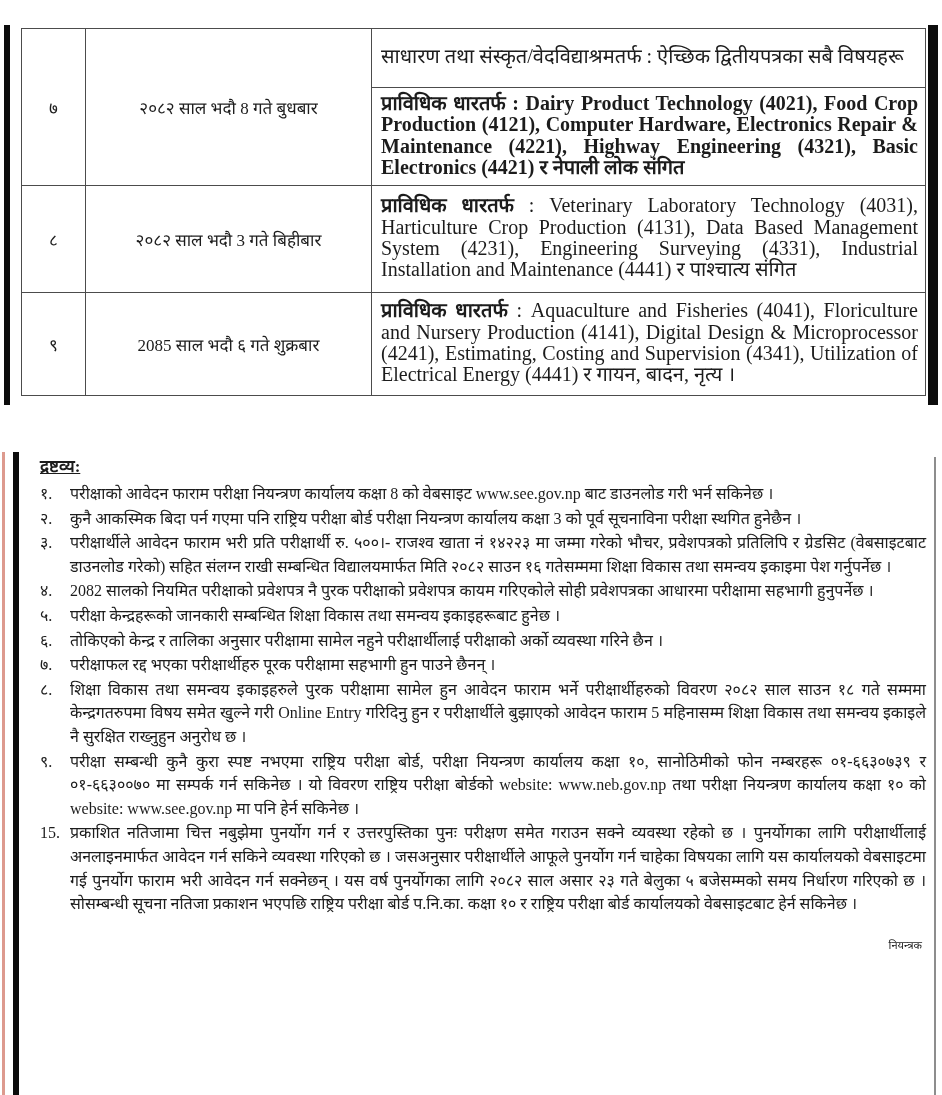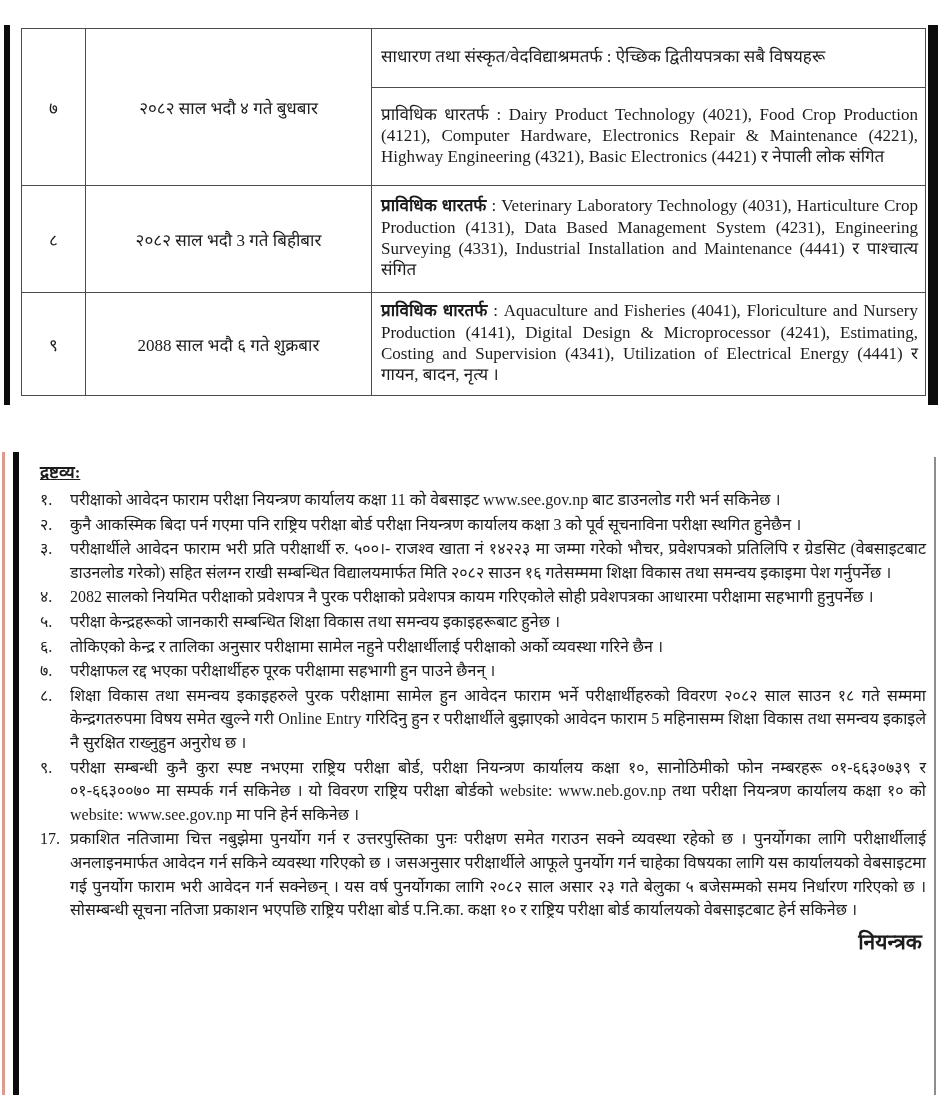--- a/index.html
+++ b/index.html
@@ -18,106 +18,106 @@
   .bar-left-top  { position:absolute; left:4px;  top:25px; width:6px;  height:380px; background:#0c0c0c; }
   .bar-right-top { position:absolute; left:928px; top:25px; width:10px; height:380px; background:#0c0c0c; }
 
   .table-wrap { position:absolute; left:21px; top:28px; width:905px; }
   table.schedule { width:100%; border-collapse:collapse; table-layout:fixed; }
   table.schedule td { border:1.6px solid #4c4c4c; vertical-align:middle; }
   td.sn   { width:64px;  text-align:center; font-size:17px; }
   td.date { width:286px; text-align:center; font-size:17px; }
   td.subj {
     padding:4px 7px 6px 9px;
-    font-size:17px;
+    font-size:20px;
     line-height:21.3px;
     text-align:justify;
     vertical-align:top;
   }
   .lead-bold { font-weight:bold; }
   tr.r7a { height:59px; }
-  tr.r7b { height:98px; }
+  tr.r7b { height:98px;font-weight:bold; }
   tr.r8  { height:107px; }
   tr.r9  { height:103px; }
 
   
   .notes { position:absolute; left:0; top:452px; width:942px; height:643px; }
   .notes-pink-line  { position:absolute; left:2px;  top:0;   width:3px; height:643px; background:#dd9a8e; }
   .notes-black-bar  { position:absolute; left:13px; top:0;   width:6px; height:643px; background:#0c0c0c; }
   .notes-right-line { position:absolute; left:934px; top:5px; width:2px; height:638px; background:#8d8d8d; }
 
-  .notes-content { position:absolute; left:40px; top:9px; width:886px; }
+  .notes-content { position:absolute; left:40px; top:3px; width:886px; }
   .notes-heading {
     font-weight:bold;
     text-decoration:underline;
     font-size:17px;
     line-height:24px;
     margin-bottom:3px;
   }
   .note-item {
     display:flex;
     font-size:16px;
     line-height:23.6px;
     text-align:justify;
     margin-top:1px;
   }
   .note-marker { flex:none; width:30px; }
   .note-text   { flex:1; }
   .signature {
     text-align:right;
-    font-weight:bold;
-    font-size:21px;
-    margin-top:5px;
+    font-weight:normal;
+    font-size:11px;
+    margin-top:21px;
     padding-right:4px;
   }
 </style>
 </head>
 <body>
 
 <div class="sheet">
 
   <div class="bar-left-top"></div>
   <div class="bar-right-top"></div>
 
   <div class="table-wrap">
     <table class="schedule">
       <tbody>
         <tr class="r7a">
           <td class="sn" rowspan="2">७</td>
-          <td class="date" rowspan="2">२०८२ साल भदौ ४ गते बुधबार</td>
+          <td class="date" rowspan="2">२०८२ साल भदौ 8 गते बुधबार</td>
           <td class="subj">साधारण तथा संस्कृत/वेदविद्याश्रमतर्फ : ऐच्छिक द्वितीयपत्रका सबै विषयहरू</td>
         </tr>
         <tr class="r7b">
           <td class="subj"><span>प्राविधिक धारतर्फ</span><span> : Dairy Product Technology (4021), Food Crop Production (4121), Computer Hardware, Electronics Repair &amp; Maintenance (4221), Highway Engineering (4321), Basic Electronics (4421) र नेपाली लोक संगित</span></td>
         </tr>
         <tr class="r8">
           <td class="sn">८</td>
           <td class="date">२०८२ साल भदौ 3 गते बिहीबार</td>
           <td class="subj"><span class="lead-bold">प्राविधिक धारतर्फ</span><span> : Veterinary Laboratory Technology (4031), Harticulture Crop Production (4131), Data Based Management System (4231), Engineering Surveying (4331), Industrial Installation and Maintenance (4441) र पाश्चात्य संगित</span></td>
         </tr>
         <tr class="r9">
           <td class="sn">९</td>
-          <td class="date">2088 साल भदौ ६ गते शुक्रबार</td>
+          <td class="date">2085 साल भदौ ६ गते शुक्रबार</td>
           <td class="subj"><span class="lead-bold">प्राविधिक धारतर्फ</span><span> : Aquaculture and Fisheries (4041), Floriculture and Nursery Production (4141), Digital Design &amp; Microprocessor (4241), Estimating, Costing and Supervision (4341), Utilization of Electrical Energy (4441) र गायन, बादन, नृत्य ।</span></td>
         </tr>
       </tbody>
     </table>
   </div>
 
   <div class="notes">
     <div class="notes-pink-line"></div>
     <div class="notes-black-bar"></div>
     <div class="notes-right-line"></div>
 
     <div class="notes-content">
       <div class="notes-heading">द्रष्टव्य:</div>
 
       <div class="note-item">
         <span class="note-marker">१.</span>
-        <span class="note-text">परीक्षाको आवेदन फाराम परीक्षा नियन्त्रण कार्यालय कक्षा 11 को वेबसाइट www.see.gov.np बाट डाउनलोड गरी भर्न सकिनेछ ।</span>
+        <span class="note-text">परीक्षाको आवेदन फाराम परीक्षा नियन्त्रण कार्यालय कक्षा 8 को वेबसाइट www.see.gov.np बाट डाउनलोड गरी भर्न सकिनेछ ।</span>
       </div>
       <div class="note-item">
         <span class="note-marker">२.</span>
         <span class="note-text">कुनै आकस्मिक बिदा पर्न गएमा पनि राष्ट्रिय परीक्षा बोर्ड परीक्षा नियन्त्रण कार्यालय कक्षा 3 को पूर्व सूचनाविना परीक्षा स्थगित हुनेछैन ।</span>
       </div>
       <div class="note-item">
         <span class="note-marker">३.</span>
         <span class="note-text">परीक्षार्थीले आवेदन फाराम भरी प्रति परीक्षार्थी रु. ५००।- राजश्व खाता नं १४२२३ मा जम्मा गरेको भौचर, प्रवेशपत्रको प्रतिलिपि र ग्रेडसिट (वेबसाइटबाट डाउनलोड गरेको) सहित संलग्न राखी सम्बन्धित विद्यालयमार्फत मिति २०८२ साउन १६ गतेसम्ममा शिक्षा विकास तथा समन्वय इकाइमा पेश गर्नुपर्नेछ ।</span>
       </div>
       <div class="note-item">
@@ -138,21 +138,21 @@
       </div>
       <div class="note-item">
         <span class="note-marker">८.</span>
         <span class="note-text">शिक्षा विकास तथा समन्वय इकाइहरुले पुरक परीक्षामा सामेल हुन आवेदन फाराम भर्ने परीक्षार्थीहरुको विवरण २०८२ साल साउन १८ गते सम्ममा केन्द्रगतरुपमा विषय समेत खुल्ने गरी Online Entry गरिदिनु हुन र परीक्षार्थीले बुझाएको आवेदन फाराम 5 महिनासम्म शिक्षा विकास तथा समन्वय इकाइले नै सुरक्षित राख्नुहुन अनुरोध छ ।</span>
       </div>
       <div class="note-item">
         <span class="note-marker">९.</span>
         <span class="note-text">परीक्षा सम्बन्धी कुनै कुरा स्पष्ट नभएमा राष्ट्रिय परीक्षा बोर्ड, परीक्षा नियन्त्रण कार्यालय कक्षा १०, सानोठिमीको फोन नम्बरहरू ०१-६६३०७३९ र ०१-६६३००७० मा सम्पर्क गर्न सकिनेछ । यो विवरण राष्ट्रिय परीक्षा बोर्डको website: www.neb.gov.np तथा परीक्षा नियन्त्रण कार्यालय कक्षा १० को website: www.see.gov.np मा पनि हेर्न सकिनेछ ।</span>
       </div>
       <div class="note-item">
-        <span class="note-marker">17.</span>
+        <span class="note-marker">15.</span>
         <span class="note-text">प्रकाशित नतिजामा चित्त नबुझेमा पुनर्योग गर्न र उत्तरपुस्तिका पुनः परीक्षण समेत गराउन सक्ने व्यवस्था रहेको छ । पुनर्योगका लागि परीक्षार्थीलाई अनलाइनमार्फत आवेदन गर्न सकिने व्यवस्था गरिएको छ । जसअनुसार परीक्षार्थीले आफूले पुनर्योग गर्न चाहेका विषयका लागि यस कार्यालयको वेबसाइटमा गई पुनर्योग फाराम भरी आवेदन गर्न सक्नेछन् । यस वर्ष पुनर्योगका लागि २०८२ साल असार २३ गते बेलुका ५ बजेसम्मको  समय निर्धारण गरिएको छ । सोसम्बन्धी सूचना नतिजा प्रकाशन भएपछि राष्ट्रिय परीक्षा बोर्ड प.नि.का. कक्षा १० र राष्ट्रिय परीक्षा बोर्ड कार्यालयको वेबसाइटबाट हेर्न सकिनेछ ।</span>
       </div>
 
       <div class="signature">नियन्त्रक</div>
     </div>
   </div>
 
 </div>
 
 </body></html>

